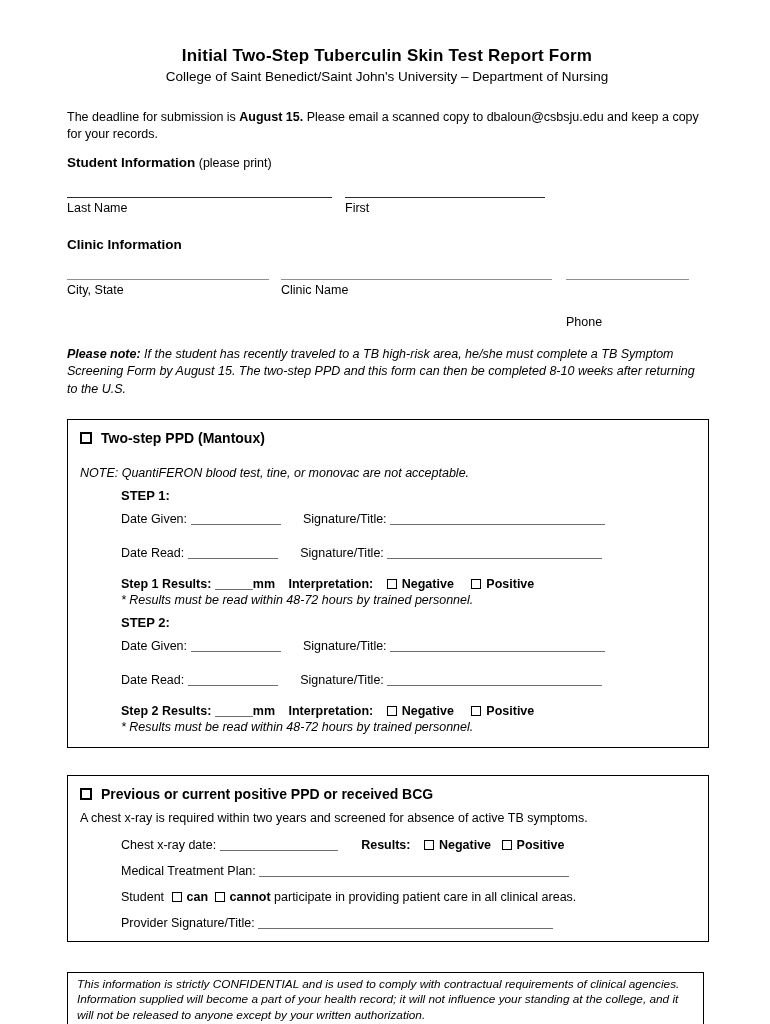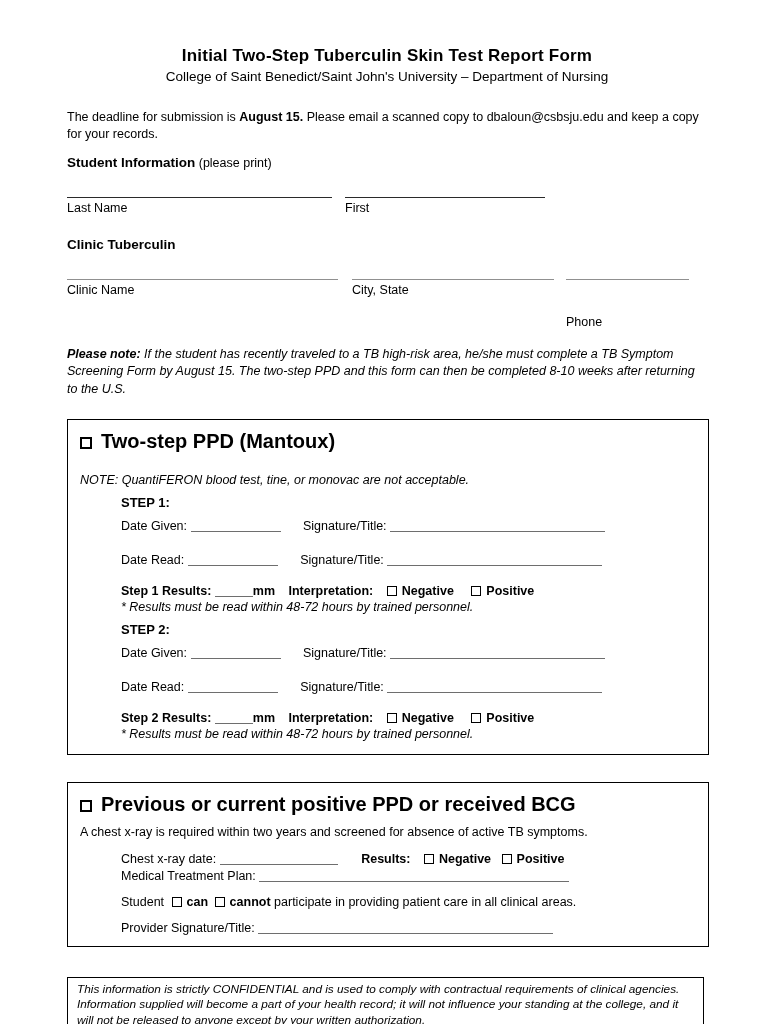--- a/index.html
+++ b/index.html
@@ -22,21 +22,21 @@
   .field-row { display:flex; margin-top:27px; }
   .field { display:flex; flex-direction:column; }
   .wline { border-top:1.3px solid #2a2a2a; height:0; }
   .wline.gray { border-top:1.3px solid #909090; }
   .field-label { font-size:12.5px; padding-top:3px; }
 
   .note { font-size:12.5px; font-style:italic; line-height:1.38; margin-top:17px; width:640px; }
 
   .box { border:1.6px solid #000; margin-top:21px; width:642px; padding:8px 12px 13px 12px; }
   .box2 { margin-top:27px; padding-bottom:11px; }
-  .box-heading { font-size:20px; font-weight:bold; margin-top:2px; }
+  .box-heading { font-size:14px; font-weight:bold; margin-top:2px; }
   .box-note { font-size:12.5px; font-style:italic; margin-top:20px; }
   .box-desc { font-size:12.5px; margin-top:9px; }
   .indent { margin-left:41px; }
   .step-label { font-size:13px; font-weight:bold; margin-top:8px; }
   .frow { font-size:12.5px; margin-top:9px; }
   .frow.gap { margin-top:20px; }
   .results-row { font-size:12.5px; font-weight:bold; margin-top:17px; }
   .footnote { font-size:12.5px; font-style:italic; margin-top:2px; }
 
   .bl { display:inline-block; border-bottom:1.2px solid #6e6e6e; height:12px; vertical-align:baseline; margin-bottom:-2px; }
@@ -71,30 +71,30 @@
     <div class="field" style="width:265px; margin-right:13px;">
       <div class="wline"></div>
       <div class="field-label">Last Name</div>
     </div>
     <div class="field" style="width:200px;">
       <div class="wline"></div>
       <div class="field-label">First</div>
     </div>
   </div>
 
-  <div class="sec-heading" style="margin-top:22px;"><b>Clinic Tuberculin</b></div>
+  <div class="sec-heading" style="margin-top:22px;"><b>Clinic Information</b></div>
 
   <div class="field-row">
+    <div class="field" style="width:202px; margin-right:12px;">
+      <div class="wline gray"></div>
+      <div class="field-label">City, State</div>
+    </div>
     <div class="field" style="width:271px; margin-right:14px;">
       <div class="wline gray"></div>
       <div class="field-label">Clinic Name</div>
-    </div>
-    <div class="field" style="width:202px; margin-right:12px;">
-      <div class="wline gray"></div>
-      <div class="field-label">City, State</div>
     </div>
     <div class="field" style="width:123px;gap:32px;">
       <div class="wline gray"></div>
       <div class="field-label">Phone</div>
     </div>
   </div>
 
   <p class="note"><b style="font-style:italic;">Please note:</b><span> If the student has recently traveled to a TB high-risk area, he/she must complete a TB Symptom Screening Form by August 15. The two-step PPD and this form can then be completed 8-10 weeks after returning to the U.S.</span></p>
 
   <div class="box">
@@ -157,21 +157,21 @@
     <div class="box-desc">A chest x-ray is required within two years and screened for absence of active TB symptoms.</div>
 
     <div class="indent">
       <div class="frow" style="margin-top:13px;">
         <span>Chest x-ray date:</span>
         <span class="bl w118"></span>
         <span class="res-label">Results:</span>
         <b class="inlinebold"><span class="cb cb-first"></span><span>Negative</span>
         <span class="cb" style="margin-left:7px;"></span><span>Positive</span></b>
       </div>
-      <div class="frow" style="margin-top:3px;">
+      <div class="frow" style="margin-top:12px;">
         <span>Medical Treatment Plan:</span>
         <span class="bl w310"></span>
       </div>
       <div class="frow" style="margin-top:12px;">
         <span>Student</span>
         <span class="cb" style="margin-left:4px;"></span><b class="inlinebold">can</b>
         <span class="cb" style="margin-left:3px;"></span><b class="inlinebold">cannot</b><span> participate in providing patient care in all clinical areas.</span>
       </div>
       <div class="frow" style="margin-top:12px;">
         <span>Provider Signature/Title:</span>

